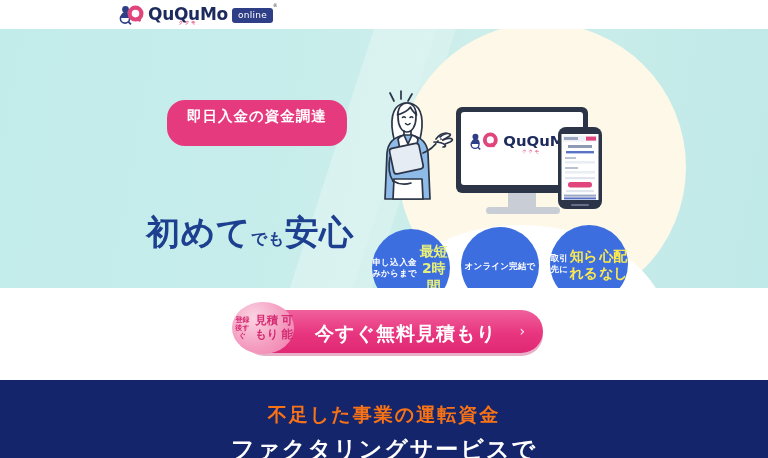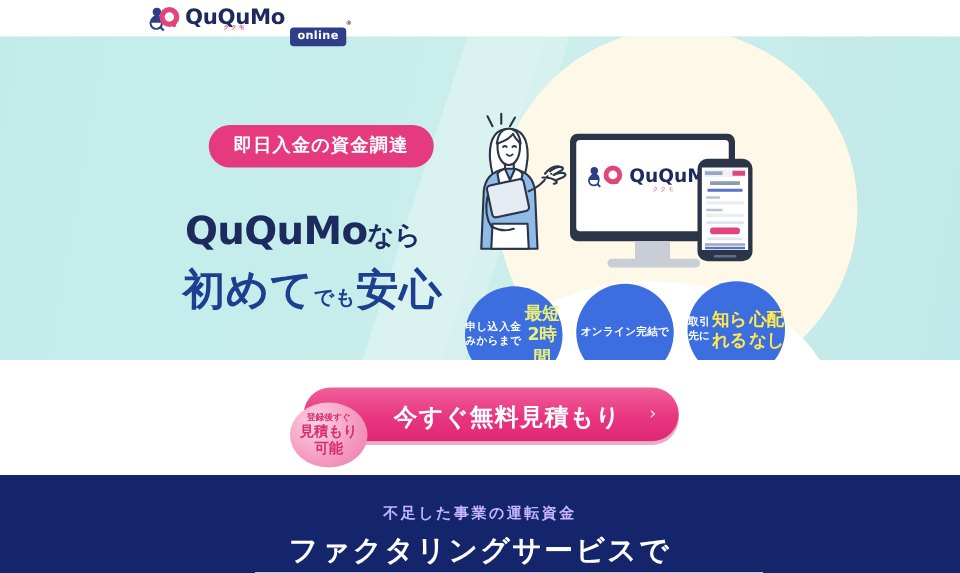--- a/index.html
+++ b/index.html
@@ -9,37 +9,37 @@
     background:#ffffff;
   }
   .page{position:relative;width:768px;height:458px;overflow:hidden;background:#fff;}
 
   
   .header{position:absolute;left:0;top:0;width:768px;height:29px;background:#ffffff;z-index:40;}
   .logo{position:absolute;left:118px;top:3px;height:23px;display:flex;align-items:center;gap:4px;}
   .logo-mark{position:relative;width:26px;height:22px;flex:none;}
   .logo-word{font-weight:bold;font-size:17px;letter-spacing:-0.3px;color:#1d2a5e;line-height:1;position:relative;}
   .logo-ruby{position:absolute;left:50%;transform:translateX(-50%);top:15px;font-size:4.5px;color:#e0457b;letter-spacing:1.5px;white-space:nowrap;}
-  .logo-online{background:#2f3f87;color:#fff;font-size:9px;font-weight:bold;
-     padding:2px 6px 3px;border-radius:3px;letter-spacing:.3px;position:relative;top:15px;}
+  .logo-online{background:#2f3f87;color:#fff;font-size:9px;font-weight:normal;
+     padding:2px 6px 3px;border-radius:3px;letter-spacing:.3px;position:relative;top:1px;}
   .logo-r{position:absolute;right:-5px;top:-6px;font-size:5px;color:#444;}
 
   
   .hero{position:absolute;left:0;top:29px;width:768px;height:259px;overflow:hidden;
     background:linear-gradient(100deg,#c2ecea 0%,#c6edeb 34%,#cdeeea 58%,#bfe9e8 100%);}
   .hero-sheen{position:absolute;top:-40px;left:330px;width:60px;height:360px;
      background:rgba(255,255,255,.30);transform:rotate(18deg);}
   .hero-sheen2{position:absolute;top:-40px;left:392px;width:18px;height:360px;
      background:rgba(255,255,255,.22);transform:rotate(18deg);}
   .cream-circle{position:absolute;left:398px;top:-6px;width:288px;height:288px;border-radius:50%;
      background:#fdf8e8;}
   .white-bump{position:absolute;left:374px;top:196px;width:294px;height:150px;border-radius:50% 50% 0 0 / 70% 70% 0 0;background:#fff;}
 
   .badge-pill{position:absolute;left:167px;top:71px;background:#e63a7f;color:#fff;
-     border-radius:18px;padding:7px 20px 8px;font-size:14.5px;font-weight:bold;letter-spacing:1px;}
+     border-radius:18px;padding:7px 20px 20px;font-size:14.5px;font-weight:bold;letter-spacing:1px;}
   .h-line1{position:absolute;left:146px;top:115px;font-size:18px;font-weight:bold;color:#1d2a5e;letter-spacing:.6px;}
   .h-line2{position:absolute;left:148px;top:141px;font-size:31px;font-weight:bold;color:#1d2a5e;letter-spacing:-.5px;line-height:1;}
   .h-line2 .sm{font-size:21px;letter-spacing:0;}
   .h-line3{position:absolute;left:146px;top:186px;font-size:34px;font-weight:bold;color:#1d3f8f;letter-spacing:.5px;line-height:1;}
   .h-line3 .sm{font-size:16px;}
 
   
   .circles{position:absolute;left:372px;top:200px;width:282px;height:72px;}
   .circ{position:absolute;width:78px;height:78px;border-radius:50%;background:#3c6ee0;
      color:#fff;display:flex;flex-direction:row;align-items:center;justify-content:center;
@@ -52,32 +52,32 @@
 
   
   .ill{position:absolute;left:368px;top:58px;width:270px;height:152px;}
   
   .cta-wrap{position:absolute;left:0;top:288px;width:768px;height:80px;background:#fff;}
   .cta{position:absolute;left:243px;top:22px;width:300px;height:43px;border-radius:22px;
      background:linear-gradient(180deg,#f0609c 0%,#e8357f 55%,#e02873 100%);
      box-shadow:0 3px 0 rgba(190,25,100,.35);}
   .cta-label{position:absolute;left:72px;top:11px;font-size:19px;font-weight:bold;color:#fff;letter-spacing:1px;}
   .cta-arrow{position:absolute;right:18px;top:13px;font-size:14px;color:#fff;opacity:.9;}
-  .cta-badge{position:absolute;left:232px;top:322px;width:62px;height:52px;border-radius:50%;
+  .cta-badge{position:absolute;left:232px;top:302px;width:62px;height:52px;border-radius:50%;
      background:radial-gradient(circle at 35% 30%,#fbd3e2 0%,#f49cc0 55%,#ef7aab 100%);
-     display:flex;flex-direction:column;align-items:center;justify-content:center;text-align:center;
+     display:flex;flex-direction:row;align-items:center;justify-content:center;text-align:center;
      color:#d62b72;line-height:1.18;}
   .cta-badge .t1{font-size:7px;font-weight:bold;}
   .cta-badge .t2{font-size:11.5px;font-weight:bold;}
   .cta-badge .t3{font-size:11.5px;font-weight:bold;}
 
   
   .navy{position:absolute;left:0;top:380px;width:768px;height:78px;background:#15256b;
      display:flex;flex-direction:column;align-items:center;justify-content:flex-start;padding-top:22px;box-sizing:border-box;}
-  .navy .n1{color:#c4b5fd;font-size:12px;font-weight:bold;letter-spacing:2px;}
+  .navy .n1{color:#f97316;font-size:19px;font-weight:bold;letter-spacing:2px;}
   .navy .n2{color:#fff;font-size:23px;font-weight:bold;letter-spacing:2px;margin-top:6px;}
 </style>
 </head>
 <body>
 
 <div class="page">
 
   <div class="header">
     <div class="logo">
       <span class="logo-mark">
@@ -180,23 +180,20 @@
           <path d="M72 50c4-3 8-4 10-3 1 1 0 2-2 3l-5 3" fill="#ffffff"></path>
           <path d="M75 53c4-2 8-2 9-1 1 1 0 2-2 3l-5 2" fill="#ffffff"></path>
           <path d="M66 55c4 0 9 1 11 3 1 1 0 2-2 2" fill="#ffffff"></path>
         </g>
       </svg>
     </div>
 
     <div class="white-bump"></div>
 
     <div class="badge-pill">即日入金の資金調達</div>
-    <div class="h-line2">
-      <span>QuQuMo</span><span class="sm">なら</span>
-    </div>
     <div class="h-line3">
       <span>初めて</span><span class="sm">でも</span><span>安心</span>
     </div>
 
     <div class="circles">
       <div class="circ c1">
         <span class="top">申し込みから</span>
         <span class="top">入金まで</span>
         <span class="big">最短2時間</span>
       </div>

